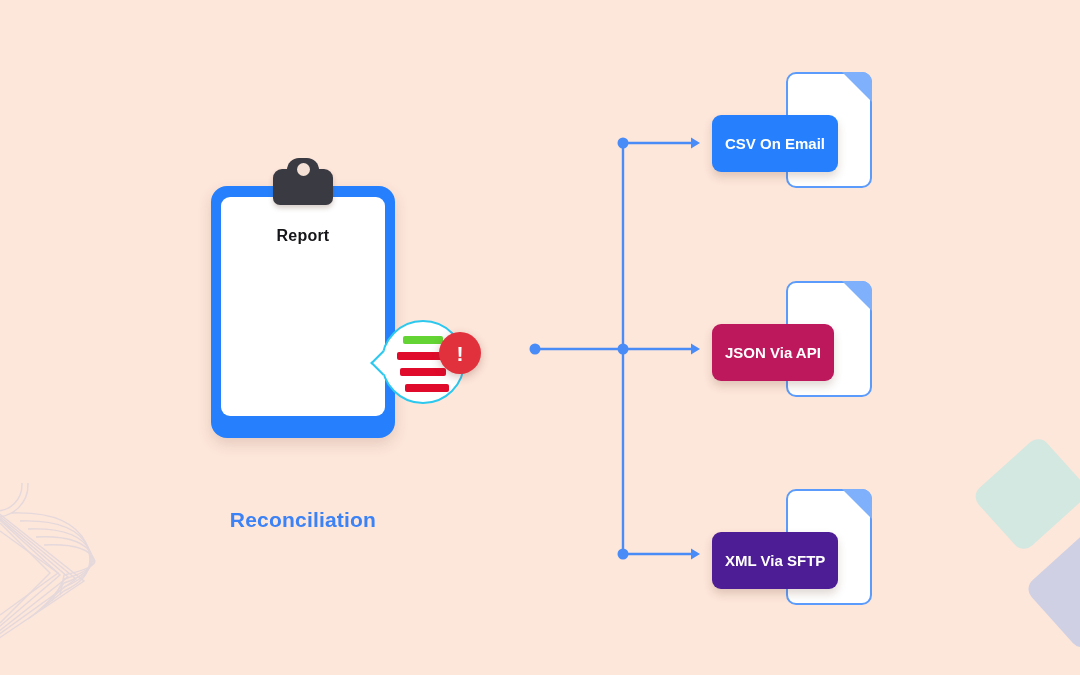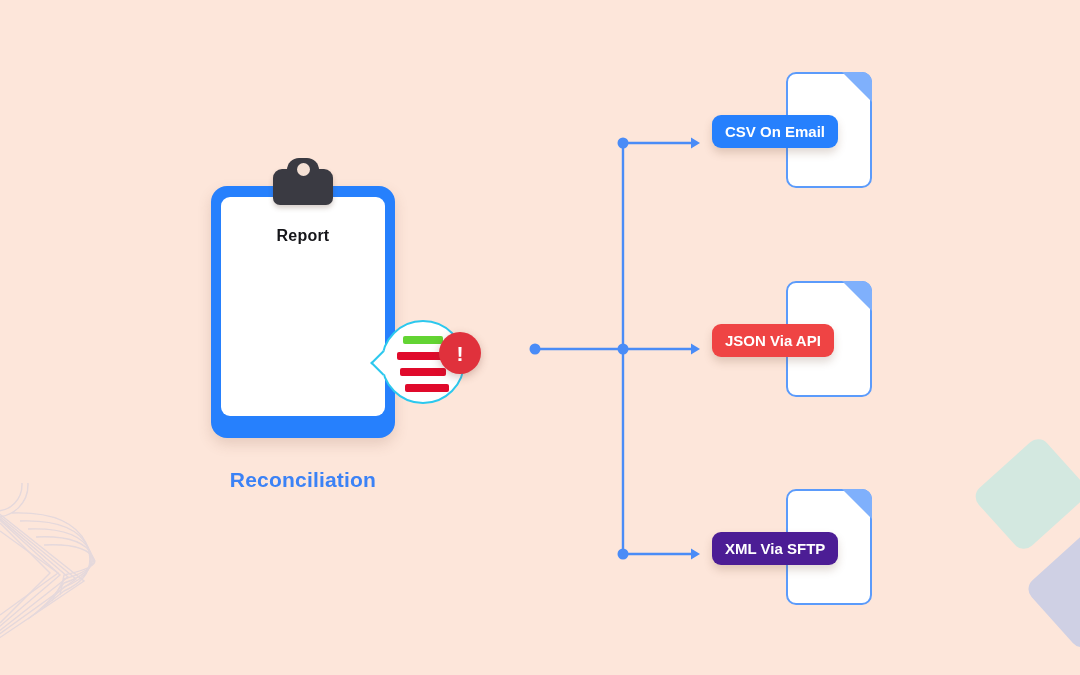--- a/index.html
+++ b/index.html
@@ -67,41 +67,41 @@
   .mag-bar{position:absolute;height:8px;border-radius:2px;}
   #alert-badge{
     position:absolute;left:58px;top:12px;width:42px;height:42px;border-radius:50%;
     background:#E0313C;box-shadow:0 3px 8px rgba(120,60,50,.3);
     display:flex;align-items:center;justify-content:center;
   }
   #alert-badge span{color:#fff;font-size:21px;font-weight:700;line-height:1;}
 
   
   #reconciliation-label{
-    position:absolute;left:211px;top:468px;width:184px;text-align:center;
+    position:absolute;left:211px;top:508px;width:184px;text-align:center;
     font-size:21px;font-weight:700;color:#3B82F6;letter-spacing:.2px;
   }
 
   
   #connectors{position:absolute;left:0;top:0;width:1080px;height:675px;}
 
   
   .node{position:absolute;width:160px;height:124px;}
   .doc{
     position:absolute;right:0;top:0;width:82px;height:112px;
     background:#fff;border:2px solid #5B9BFB;border-radius:10px;
   }
   .doc-fold{
     position:absolute;right:-2px;top:-2px;width:30px;height:30px;
     background:#7FB0FC;
     border-top-right-radius:10px;
     clip-path:polygon(100% 0,100% 100%,0 0);
   }
   .badge{
-    position:absolute;left:0;top:43px;padding:8px 13px;border-radius:9px;
+    position:absolute;left:0;top:43px;padding:20px 13px;border-radius:9px;
     color:#fff;font-size:15px;font-weight:700;white-space:nowrap;
     box-shadow:0 5px 9px rgba(120,80,60,.22);
   }
   #node-csv{left:712px;top:72px;}
   #node-json{left:712px;top:281px;}
   #node-xml{left:712px;top:489px;}
 </style>
 </head>
 <body style="background: rgb(253, 230, 218);">
 
@@ -220,21 +220,21 @@
     <div class="doc" style="border-color: rgb(91, 155, 251);">
       <div class="doc-fold" style="background: rgb(127, 176, 252);"></div>
     </div>
     <div class="badge" style="background: rgb(38, 128, 253);">CSV On Email</div>
   </div>
 
   <div class="node" id="node-json">
     <div class="doc" style="border-color: rgb(91, 155, 251);">
       <div class="doc-fold" style="background: rgb(127, 176, 252);"></div>
     </div>
-    <div class="badge" style="background: #ef4444;">JSON Via API</div>
+    <div class="badge" style="background: #be185d;">JSON Via API</div>
   </div>
 
   <div class="node" id="node-xml">
     <div class="doc" style="border-color: rgb(91, 155, 251);">
       <div class="doc-fold" style="background: rgb(127, 176, 252);"></div>
     </div>
     <div class="badge" style="background: #4c1d95;">XML Via SFTP</div>
   </div>
 
 </div>

